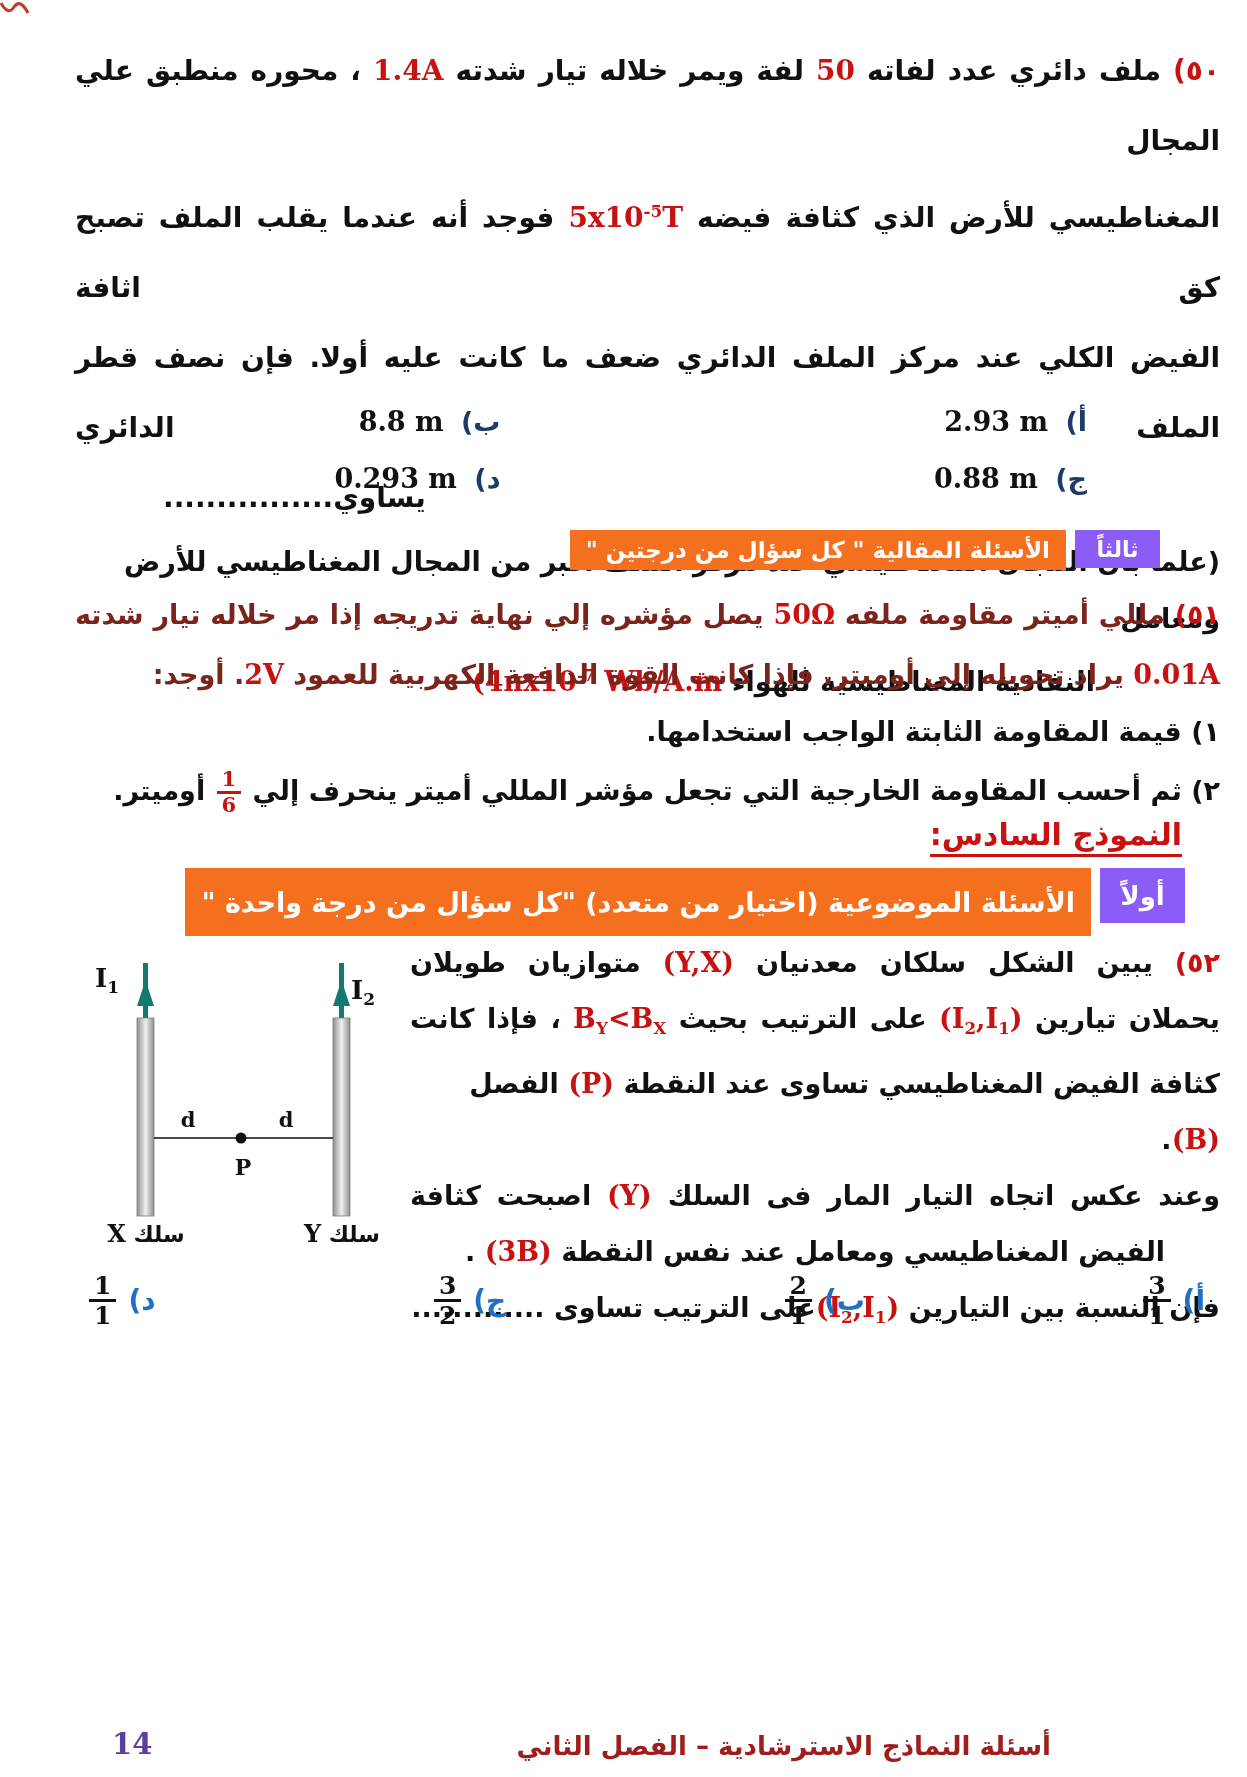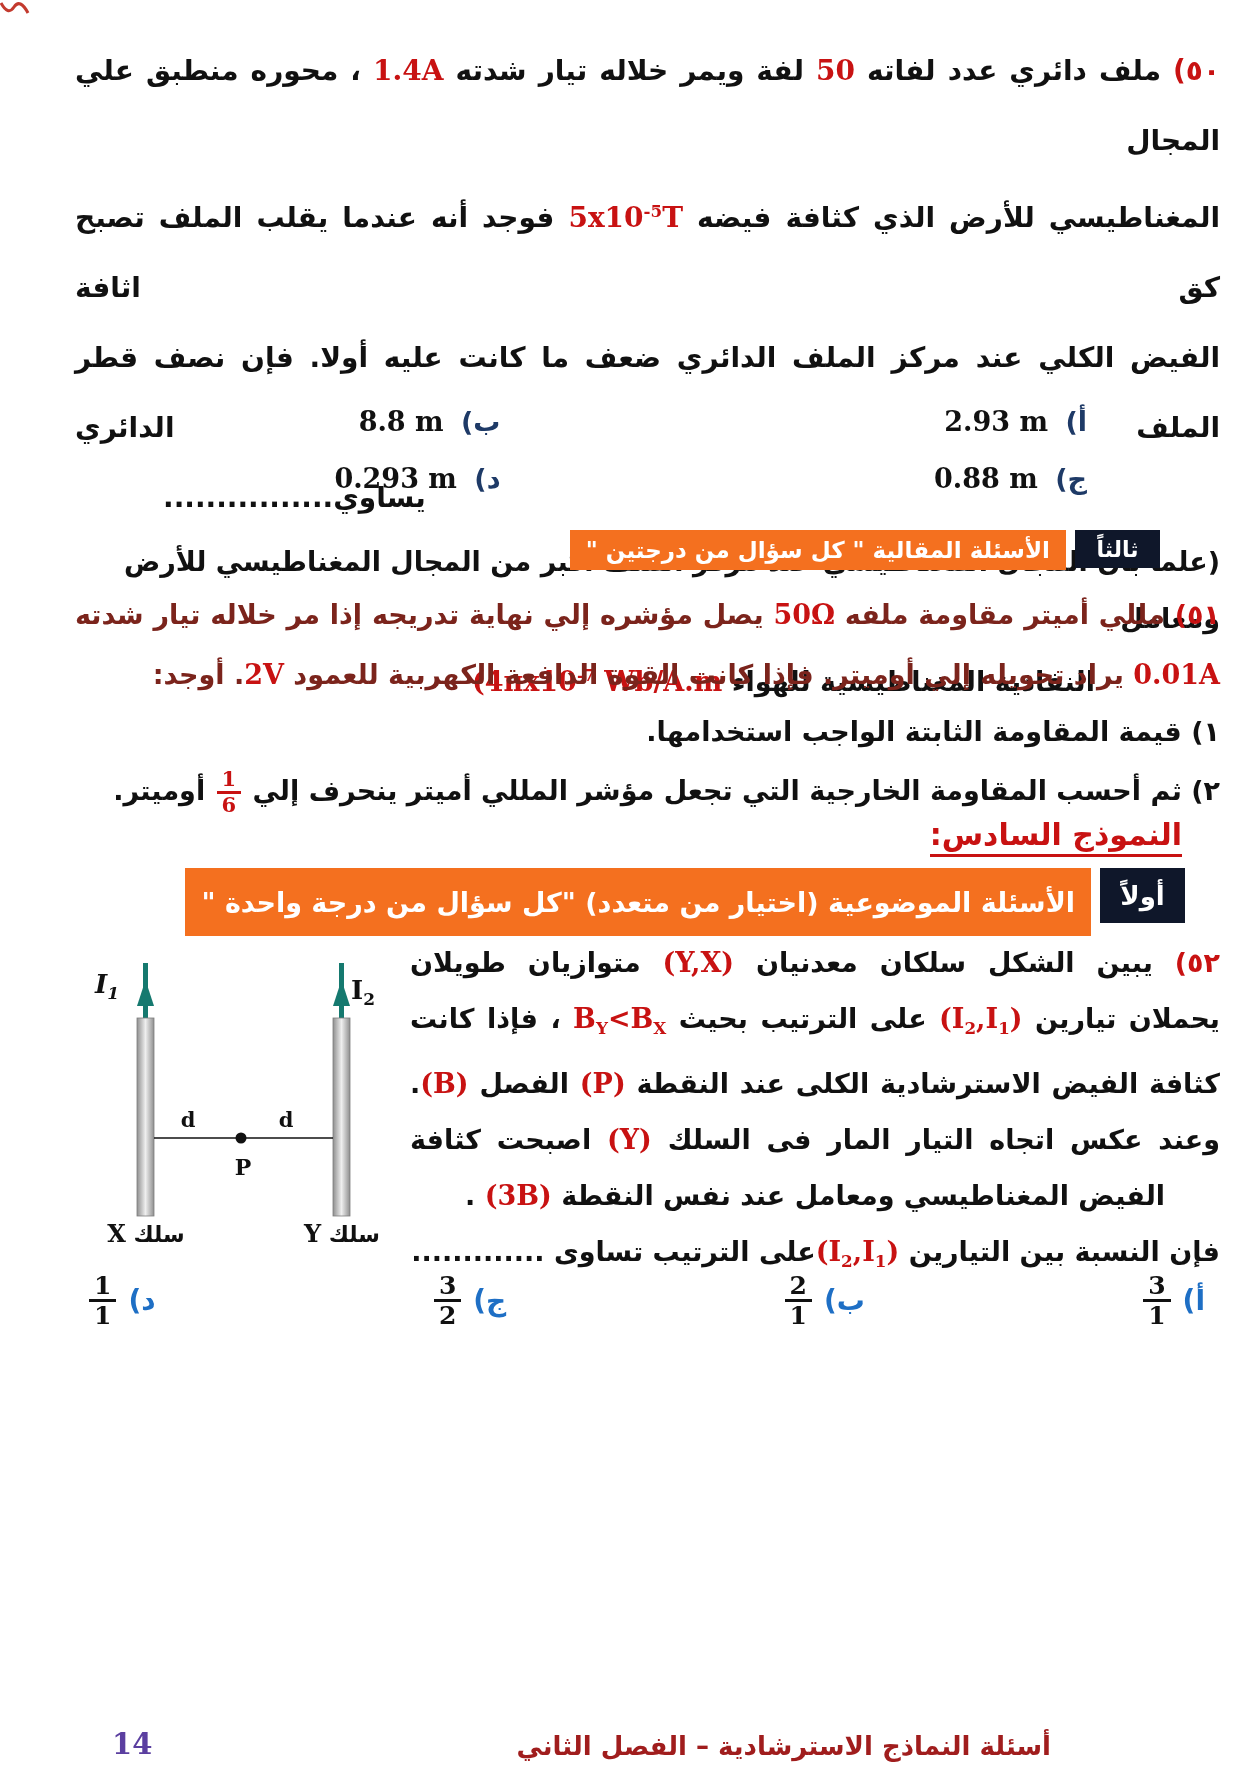--- a/index.html
+++ b/index.html
@@ -28,21 +28,21 @@
   .opt-row{display:flex;line-height:57px;}
   .opt-row .opt{width:50%;}
   .opt-col1{padding-right:133px;}
   .opt-col2{padding-right:147px;}
   .opt-letter{font-weight:bold;}
   .navy{color:#1e3a67;}
   .blue{color:#1e6fc5;}
   .opt-value{font-family:"DejaVu Serif",serif;color:#111;margin-right:8px;}
   
   .sec{position:absolute;display:flex;gap:9px;align-items:flex-start;left:auto;}
-  .badge{background:#0f172a;color:#fff;display:flex;align-items:center;justify-content:center;flex:none;}
+  .badge{background:#8b5cf6;color:#fff;display:flex;align-items:center;justify-content:center;flex:none;}
   .sec-title{background:#f4701f;color:#fff;display:flex;align-items:center;padding:0 16px;white-space:nowrap;}
   .sec-essay{top:530px;right:87px;}
   .sec-essay .badge{width:85px;height:38px;font-size:22px;}
   .sec-essay .sec-title{height:40px;font-size:23px;}
   .sec-mcq{top:868px;right:62px;}
   .sec-mcq .badge{width:85px;height:55px;font-size:26px;}
   .sec-mcq .sec-title{height:68px;font-size:27px;}
   
   .q51{top:585px;font-size:27px;color:#7b241c;}
   .q51 .line{line-height:60px;text-align:right;}
@@ -55,21 +55,21 @@
   
   .q52{top:935px;font-size:27px;}
   .q52-text{margin-left:335px;}
   .q52 .line{line-height:56px;text-align:right;}
   .center{text-align:center;text-align-last:center;}
   
   .diagram{position:absolute;left:8px;top:16px;width:312px;height:332px;}
   .diagram svg{position:absolute;left:0;top:0;}
   .ilabel{position:absolute;font-family:"DejaVu Serif",serif;font-size:26px;color:#111;direction:ltr;}
   .ilabel sub{font-size:17px;}
-  .i1{left:12px;top:18px;font-style:italic;}
+  .i1{left:12px;top:12px;}
   .i2{left:268px;top:24px;}
   .wlabel{position:absolute;top:268px;width:110px;text-align:center;font-size:22px;}
   .wlabel .wl{font-family:"DejaVu Serif",serif;font-size:24px;}
   .wx{left:8px;}
   .wy{left:204px;}
   
   .opts52{top:1272px;display:flex;justify-content:space-between;align-items:center;
           padding:0 15px 0 12px;font-size:28px;}
   .fopt{display:flex;align-items:center;gap:10px;}
   .opts52 .frac{font-size:25px;color:#111;}
@@ -169,21 +169,21 @@
         <text x="160" y="224" text-anchor="middle" font-family="DejaVu Serif, serif" font-weight="bold" font-size="22" fill="#111">P</text>
       </svg>
       <span class="ilabel i1"><span>I</span><sub>1</sub></span>
       <span class="ilabel i2"><span>I</span><sub>2</sub></span>
       <span class="wlabel wx"><span>سلك</span> <span class="wl">X</span></span>
       <span class="wlabel wy"><span>سلك</span> <span class="wl">Y</span></span>
     </div>
     <div class="q52-text">
       <div class="line j"><span class="red">٥٢) </span><span>يبين الشكل سلكان معدنيان </span><span class="ltr"><span class="red">(Y,X)</span></span><span> متوازيان طويلان</span></div>
       <div class="line j"><span>يحملان تيارين </span><span class="ltr"><span class="red">(I</span><sub class="red">2</sub><span class="red">,I</span><sub class="red">1</sub><span class="red">)</span></span><span> على الترتيب بحيث </span><span class="ltr"><span class="red">B</span><sub class="red">Y</sub><span class="red">&lt;B</span><sub class="red">X</sub></span><span> ، فإذا كانت</span></div>
-      <div class="line j"><span>كثافة الفيض الاسترشادية الكلى عند النقطة </span><span class="ltr"><span class="red">(P)</span></span><span> الفصل </span><span class="ltr"><span class="red">(B)</span></span><span>.</span></div>
+      <div class="line j"><span>كثافة الفيض المغناطيسي تساوى عند النقطة </span><span class="ltr"><span class="red">(P)</span></span><span> الفصل </span><span class="ltr"><span class="red">(B)</span></span><span>.</span></div>
       <div class="line j"><span>وعند عكس اتجاه التيار المار فى السلك </span><span class="ltr"><span class="red">(Y)</span></span><span> اصبحت كثافة</span></div>
       <div class="line center"><span>الفيض المغناطيسي ومعامل عند نفس النقطة </span><span class="ltr"><span class="red">(3B)</span></span><span> .</span></div>
       <div class="line"><span>فإن النسبة بين التيارين </span><span class="ltr"><span class="red">(I</span><sub class="red">2</sub><span class="red">,I</span><sub class="red">1</sub><span class="red">)</span></span><span>على الترتيب تساوى .............</span></div>
     </div>
   </section>
 
   <section class="opts52">
     <div class="fopt">
       <span class="opt-letter blue">أ)</span>
       <span class="frac ltr">

